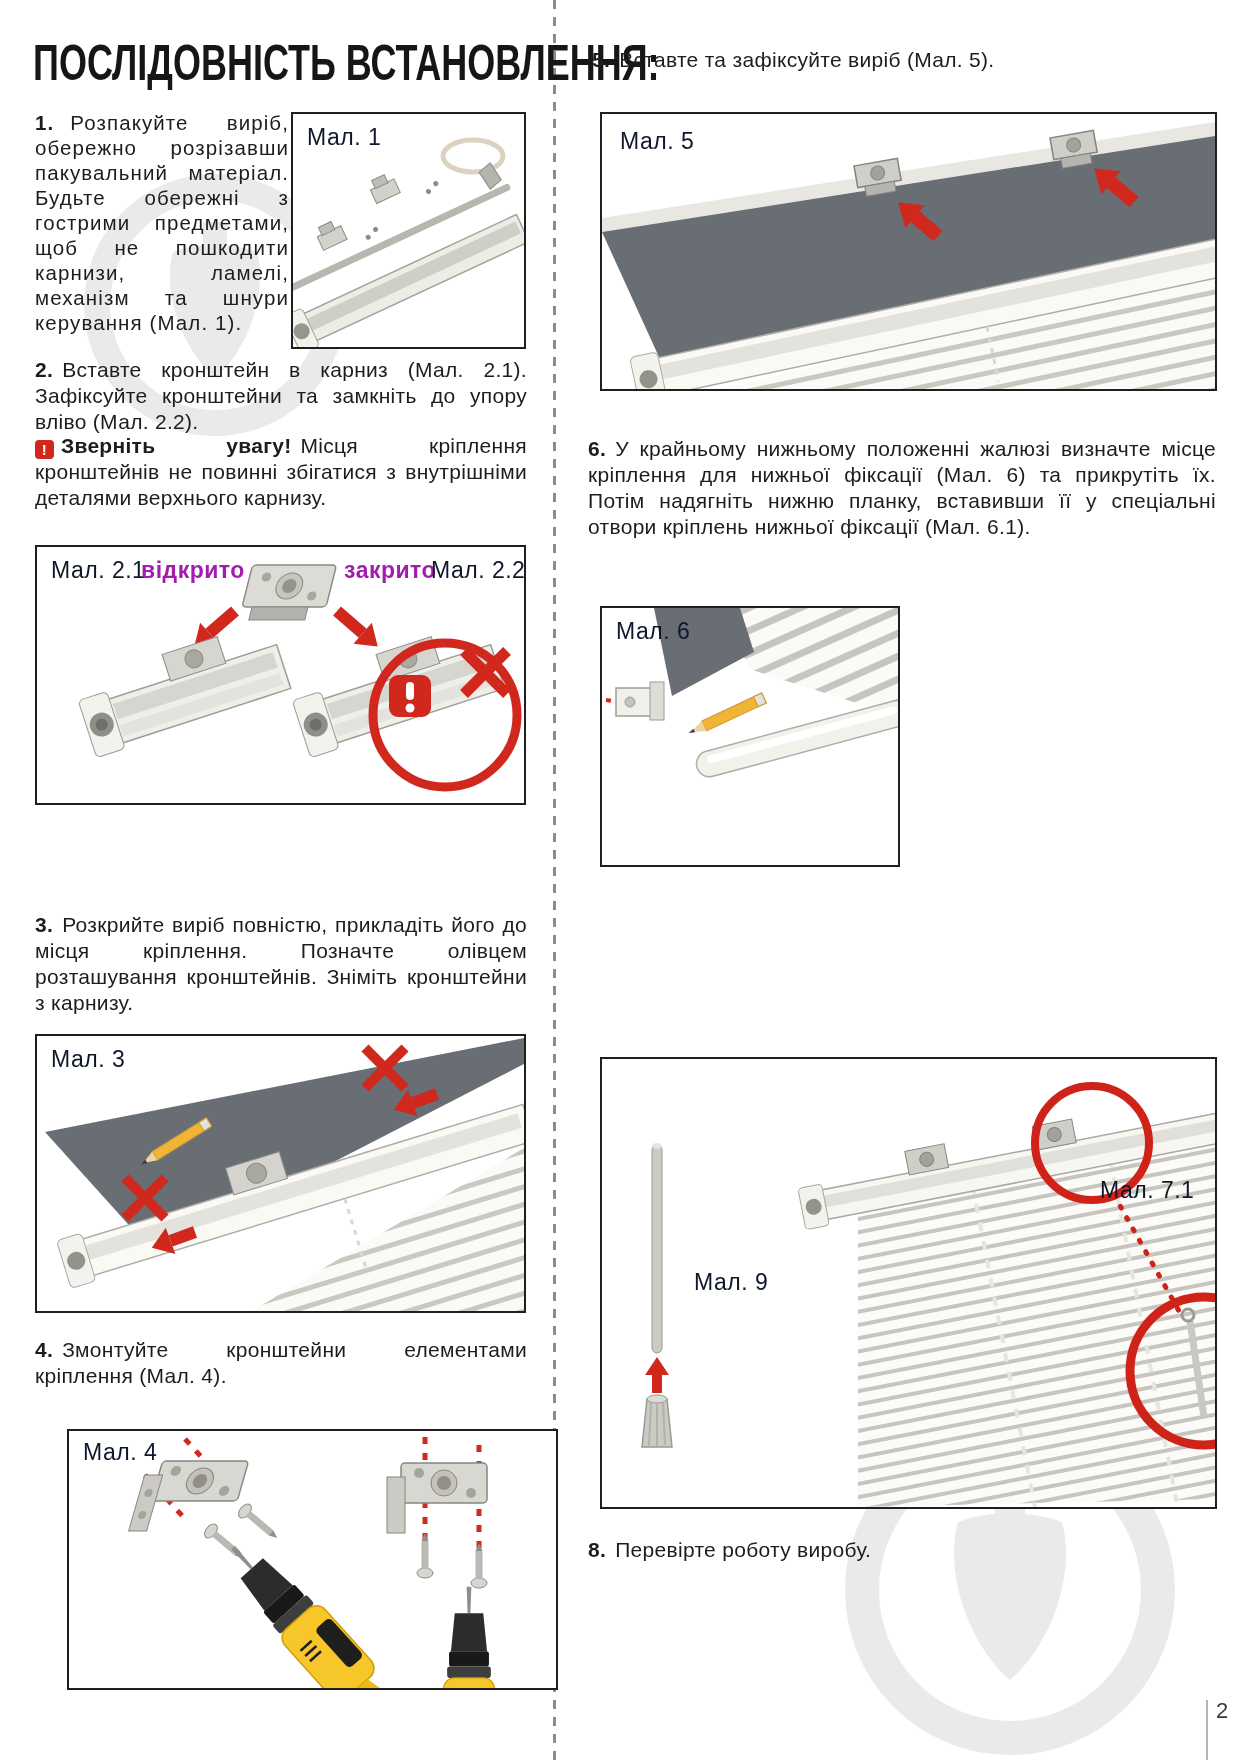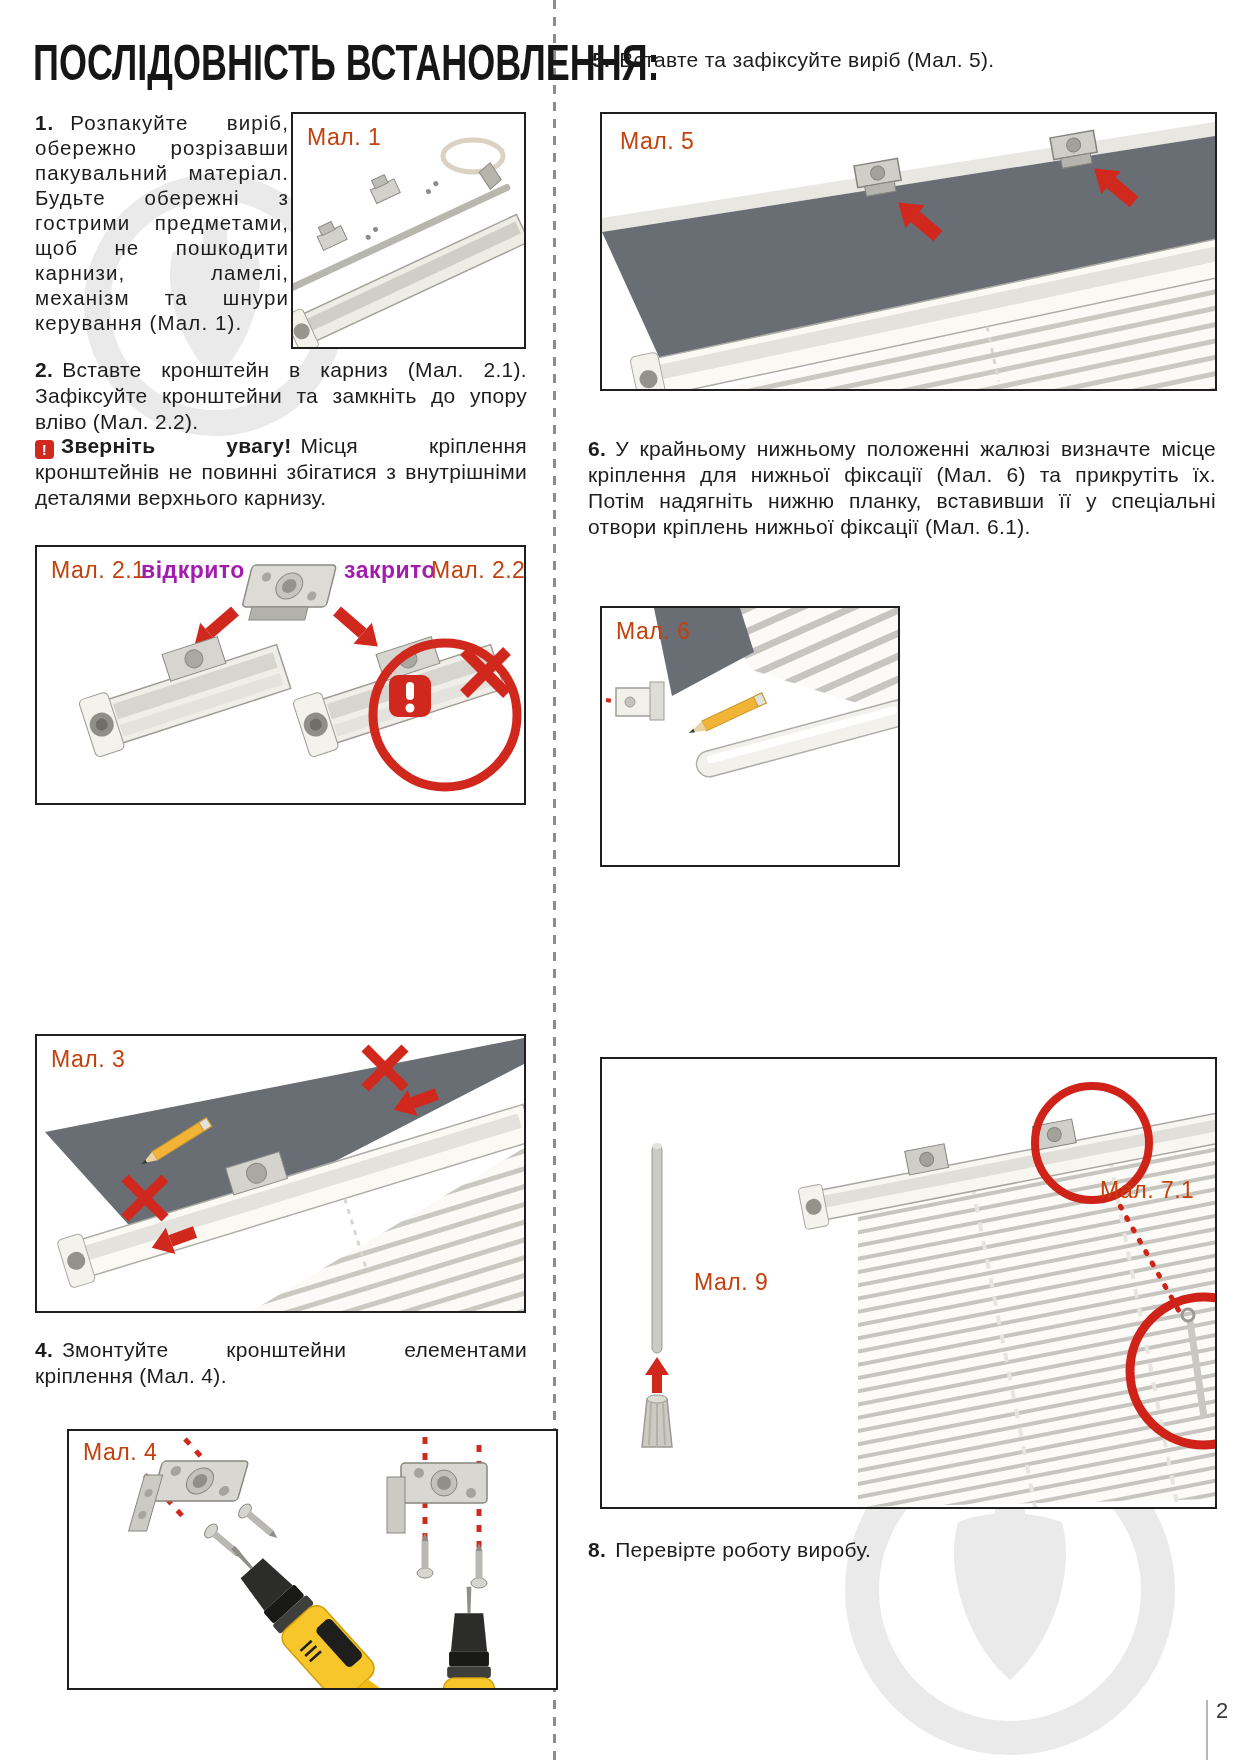--- a/index.html
+++ b/index.html
@@ -22,21 +22,21 @@
   .note-icon{
     display:inline-block;width:19px;height:19px;background:#d1281e;border-radius:4px;
     color:#fff;font-weight:bold;font-size:15px;line-height:19px;text-align:center;
     margin-right:7px;vertical-align:-2px;
   }
   .figbox{
     position:absolute;border:2px solid #1f1f1f;background:#fff;z-index:1;
   }
   .figbox svg{position:absolute;left:0;top:0;}
   .figlabel{
-    position:absolute;font-size:23px;letter-spacing:0.5px;color:#c2410c;z-index:4;white-space:nowrap;
+    position:absolute;font-size:23px;letter-spacing:0.5px;color:#0f172a;z-index:4;white-space:nowrap;
   }
   .red{color:#a21caf;font-weight:bold;}
   #divider{
     left:553px;top:0;width:3px;height:1760px;z-index:0;
     background:repeating-linear-gradient(to bottom,#8c8c8c 0 9px,transparent 9px 17px);
   }
   .wm{z-index:0;}
   #page-line{left:1206px;top:1700px;width:2px;height:60px;background:#b7b7b2;z-index:3;}
   #page-num{left:1216px;top:1698px;font-size:22px;color:#3a3a3a;z-index:3;}
 </style>
@@ -150,20 +150,23 @@
       <g stroke="#d1281e" stroke-width="11">
         <line x1="427" y1="104" x2="470" y2="147"></line>
           <line x1="470" y1="104" x2="427" y2="147"></line>
       </g>
       <rect x="352" y="128" width="42" height="42" rx="9" fill="#d1281e"></rect>
       <rect x="369" y="135" width="8" height="18" rx="4" fill="#fff"></rect>
       <circle cx="373" cy="161" r="4.5" fill="#fff"></circle>
     </svg>
   </div>
 
+  <p class="step" style="left:35px;top:912px;width:492px;">
+    <b>3.</b><span>Розкрийте виріб повністю, прикладіть його до місця кріплення. Позначте олівцем розташування кронштейнів. Зніміть кронштейни з карнизу.</span>
+  </p>
 
   <div class="figbox" style="left:35px;top:1034px;width:487px;height:275px;">
     <div class="figlabel" style="left:14px;top:10px;">Мал. 3</div>
     <svg width="487" height="275" viewBox="0 0 487 275">
       <defs>
         <pattern id="pat3" width="120" height="17" patternUnits="userSpaceOnUse" patternTransform="rotate(-17)">
           <rect width="120" height="17" fill="#fbfaf6"></rect>
             <rect y="12" width="120" height="5" fill="#c9c8c1"></rect>
         </pattern>
       </defs>

